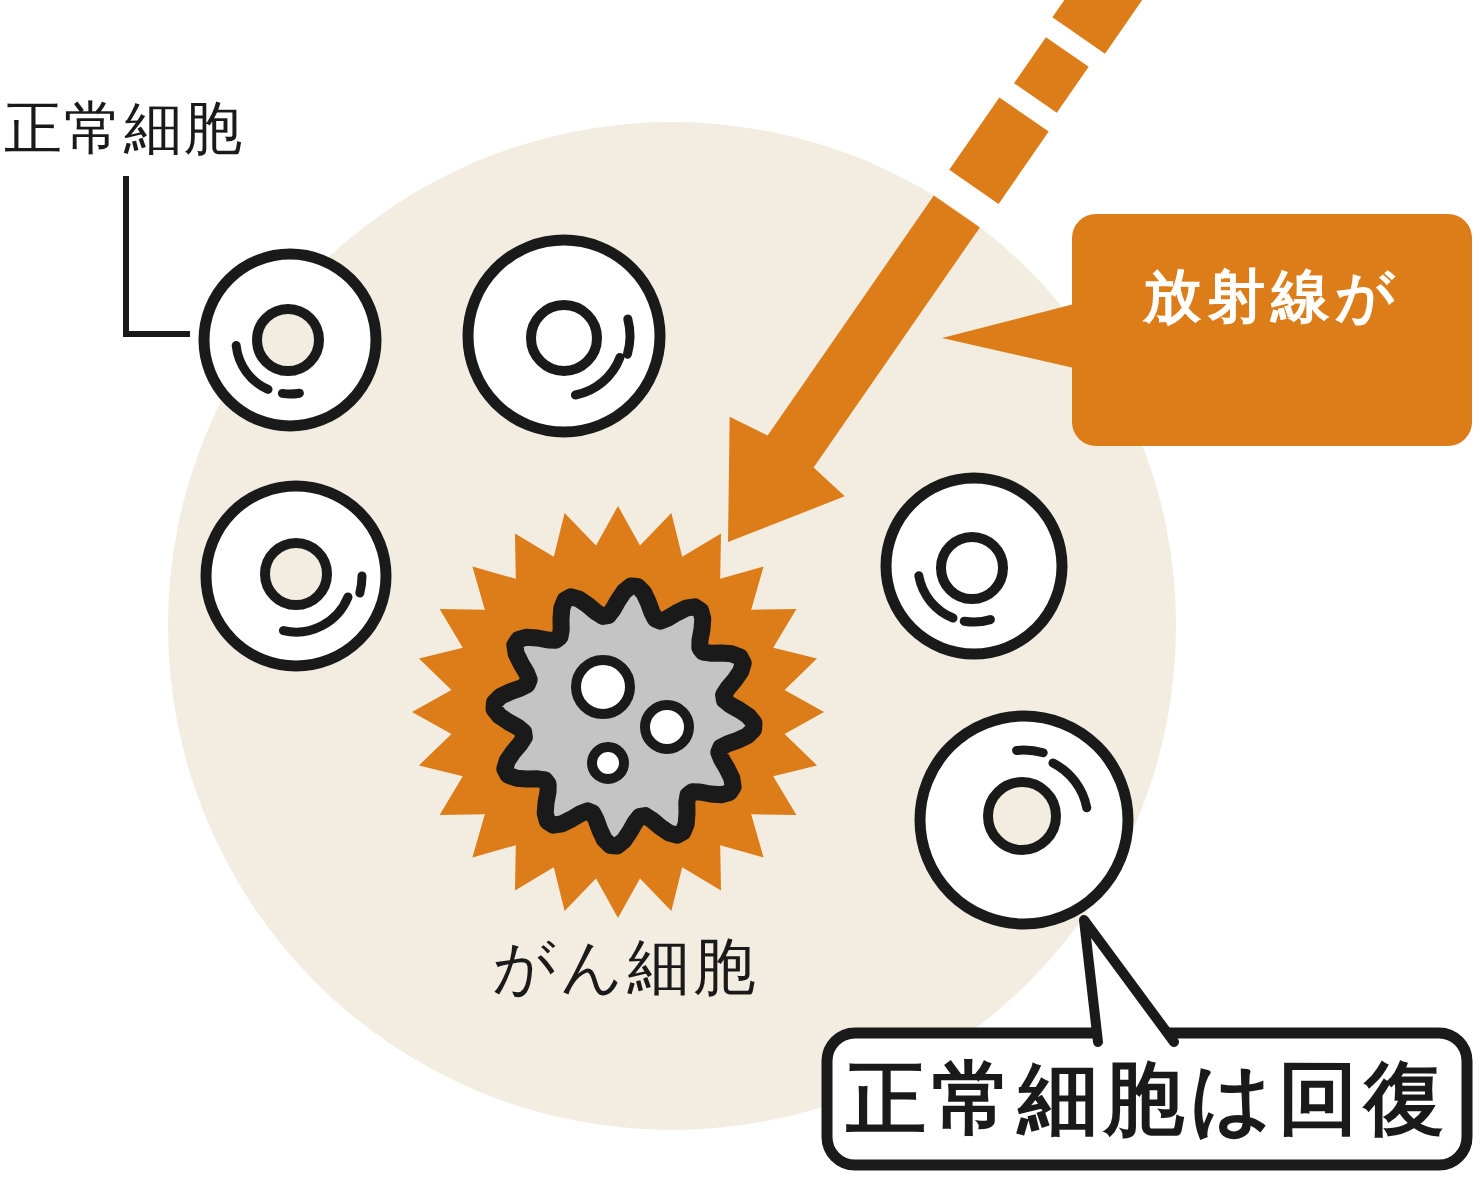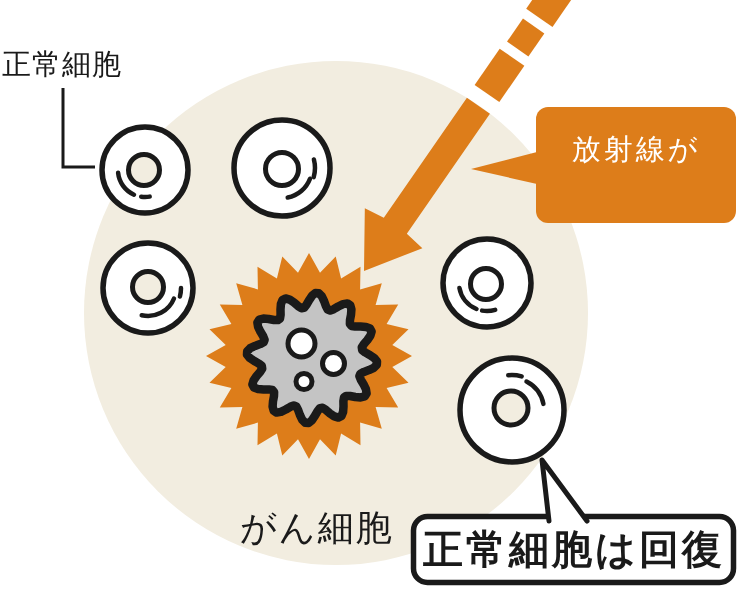--- a/index.html
+++ b/index.html
@@ -26,26 +26,26 @@
   .nucleus-white{fill:#fff;}
   .cell-arc{fill:none;stroke:var(--ink);stroke-width:4.5;stroke-linecap:round;}
   .orange-fill{fill:var(--orange);}
   .blob{fill:var(--gray);stroke:var(--ink);stroke-width:8.5;stroke-linejoin:round;}
   .vacuole{fill:#fff;stroke:var(--ink);stroke-width:5;}
   .white-bubble{fill:#fff;stroke:var(--ink);stroke-width:5.5;}
   .tail-white{fill:#fff;stroke:var(--ink);stroke-width:5;stroke-linejoin:round;stroke-linecap:round;}
   
   .lbl{position:absolute;color:var(--ink);white-space:nowrap;text-align:right;}
   .lbl-normal{left:2px;top:45px;font-size:29px;font-weight:500;letter-spacing:1px;}
-  .lbl-cancer{left:240px;top:463px;width:146px;text-align:center;font-size:36px;font-weight:500;letter-spacing:2px;white-space:nowrap;margin-top:41px;}
+  .lbl-cancer{left:240px;top:463px;width:146px;text-align:center;font-size:31px;font-weight:500;letter-spacing:2px;white-space:nowrap;}
   .callout-text{position:absolute;display:flex;align-items:center;justify-content:center;text-align:center;}
   .radiation-text{
     left:536px;top:107px;width:200px;height:84px;
     flex-direction:column;
-    color:#fff;font-weight:normal;font-size:29px;line-height:41px;letter-spacing:3px;
+    color:#fff;font-weight:bold;font-size:29px;line-height:41px;letter-spacing:3px;
   }
   .recover-text{
     left:413px;top:516px;width:322px;height:66px;
     color:var(--ink);font-weight:bold;font-size:40px;letter-spacing:3px;white-space:nowrap;
   }
 </style>
 </head>
 <body>
 
 <div class="stage">

